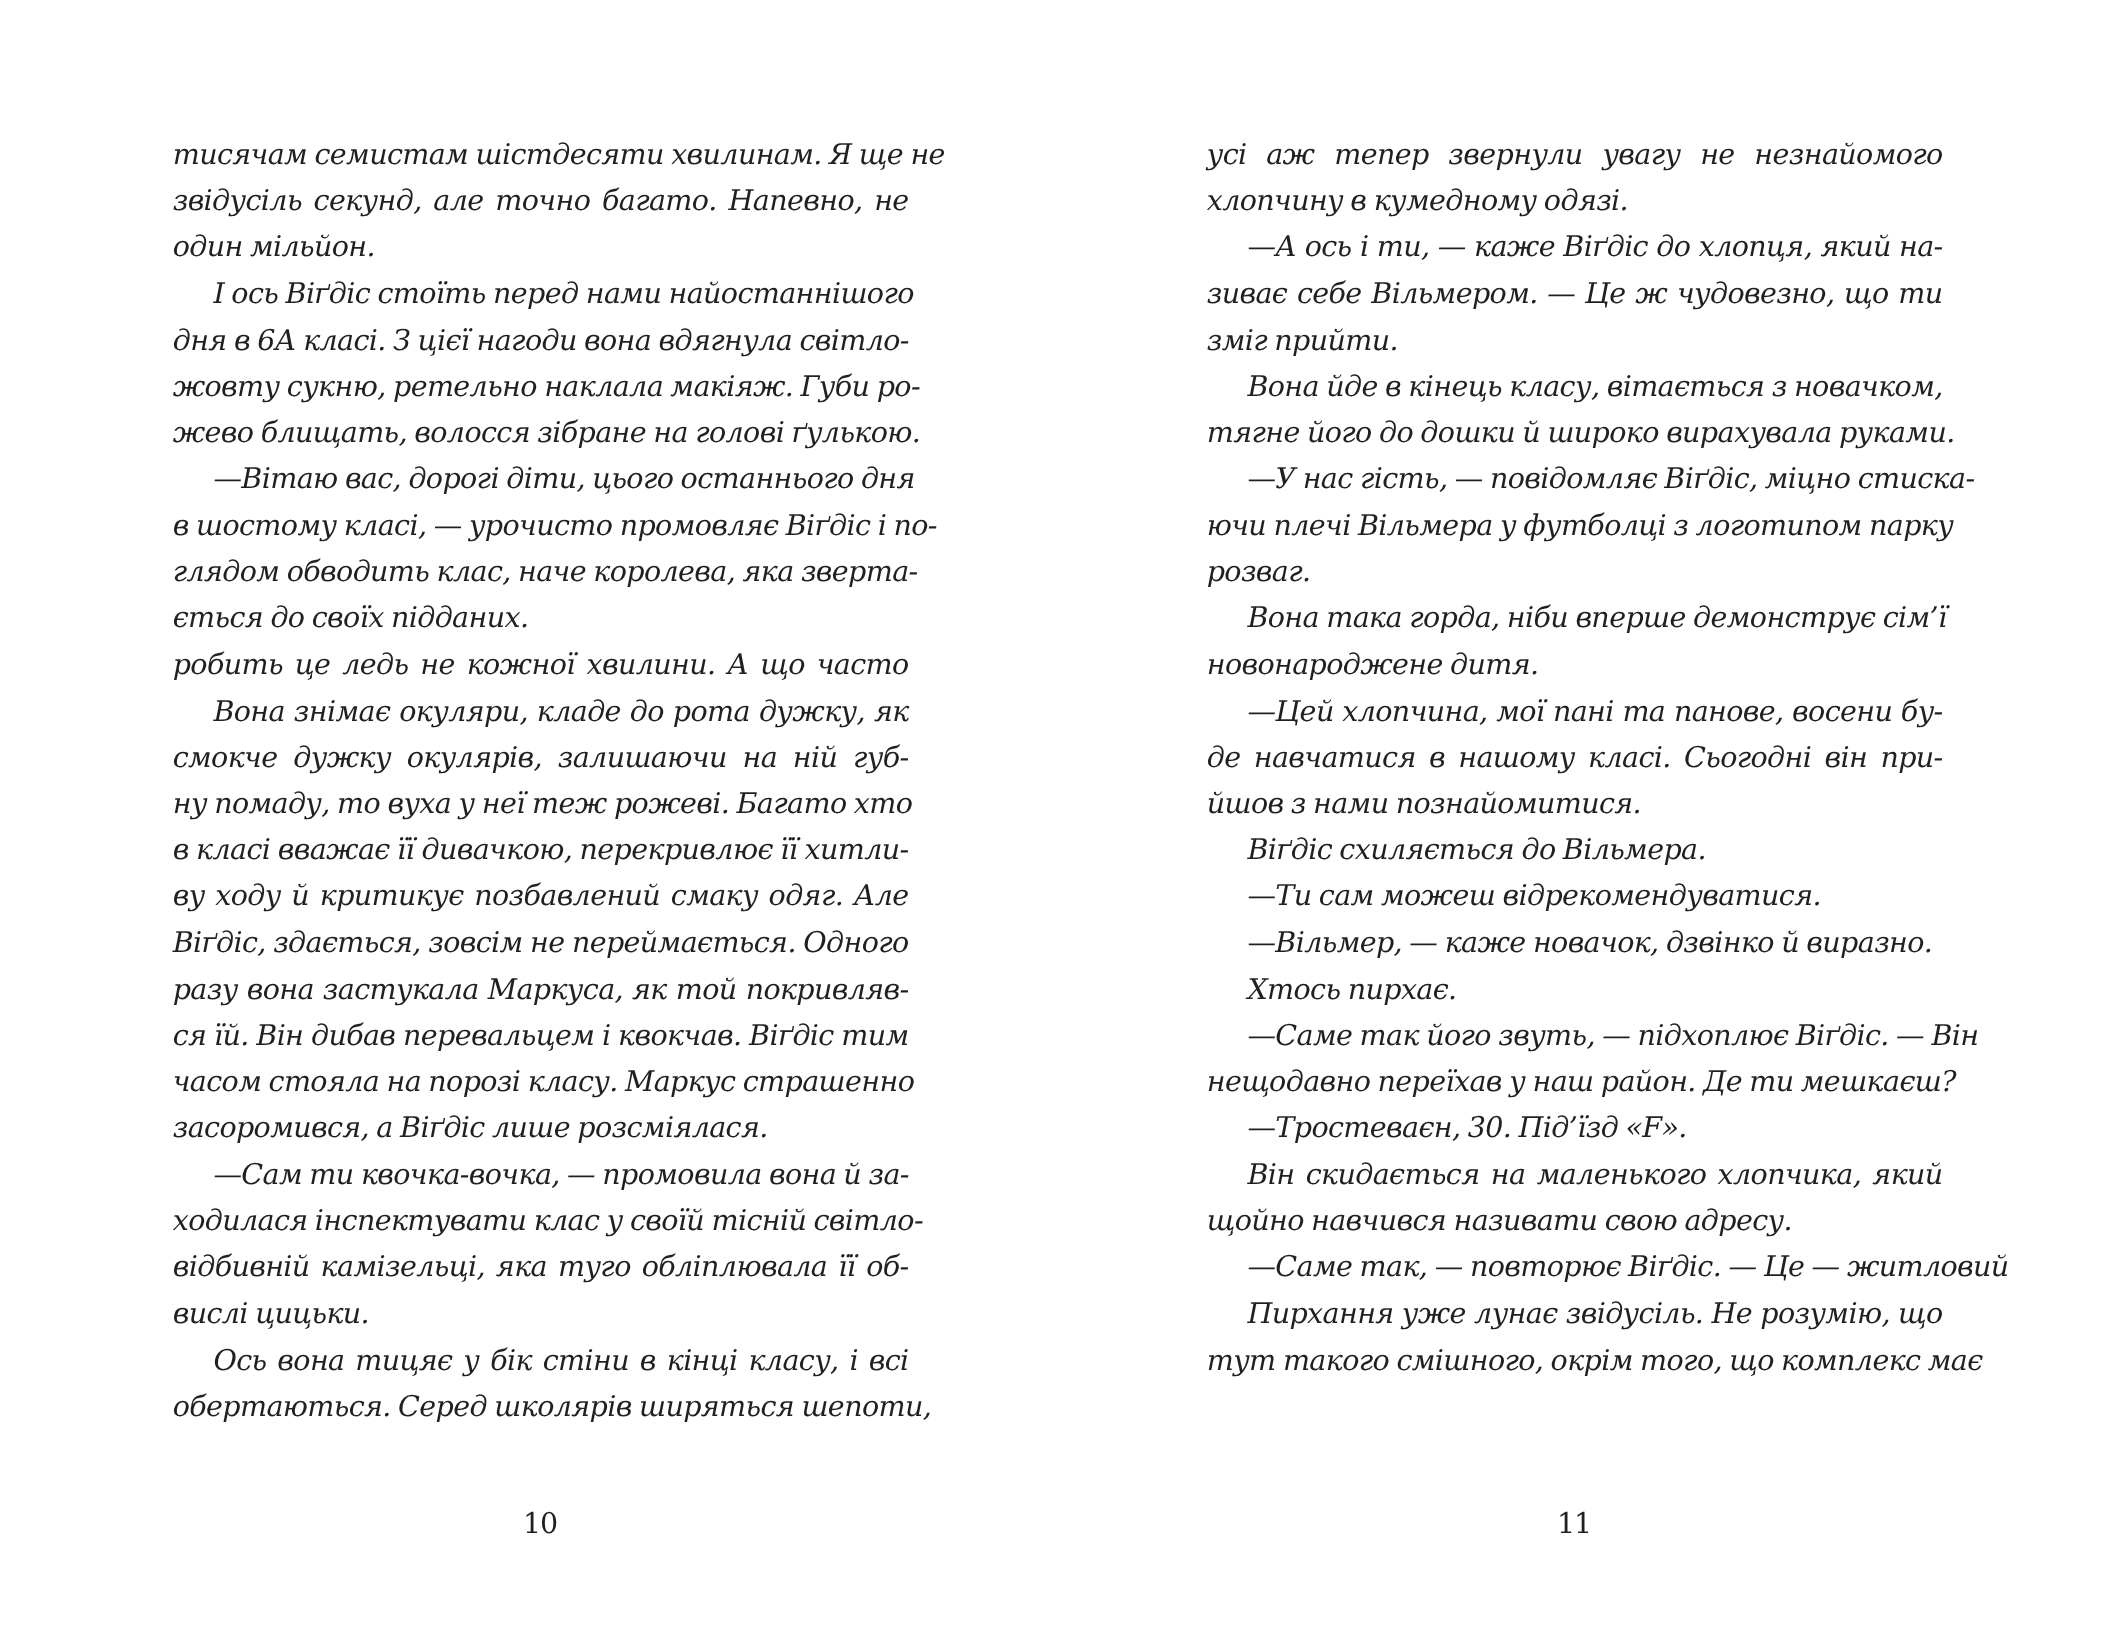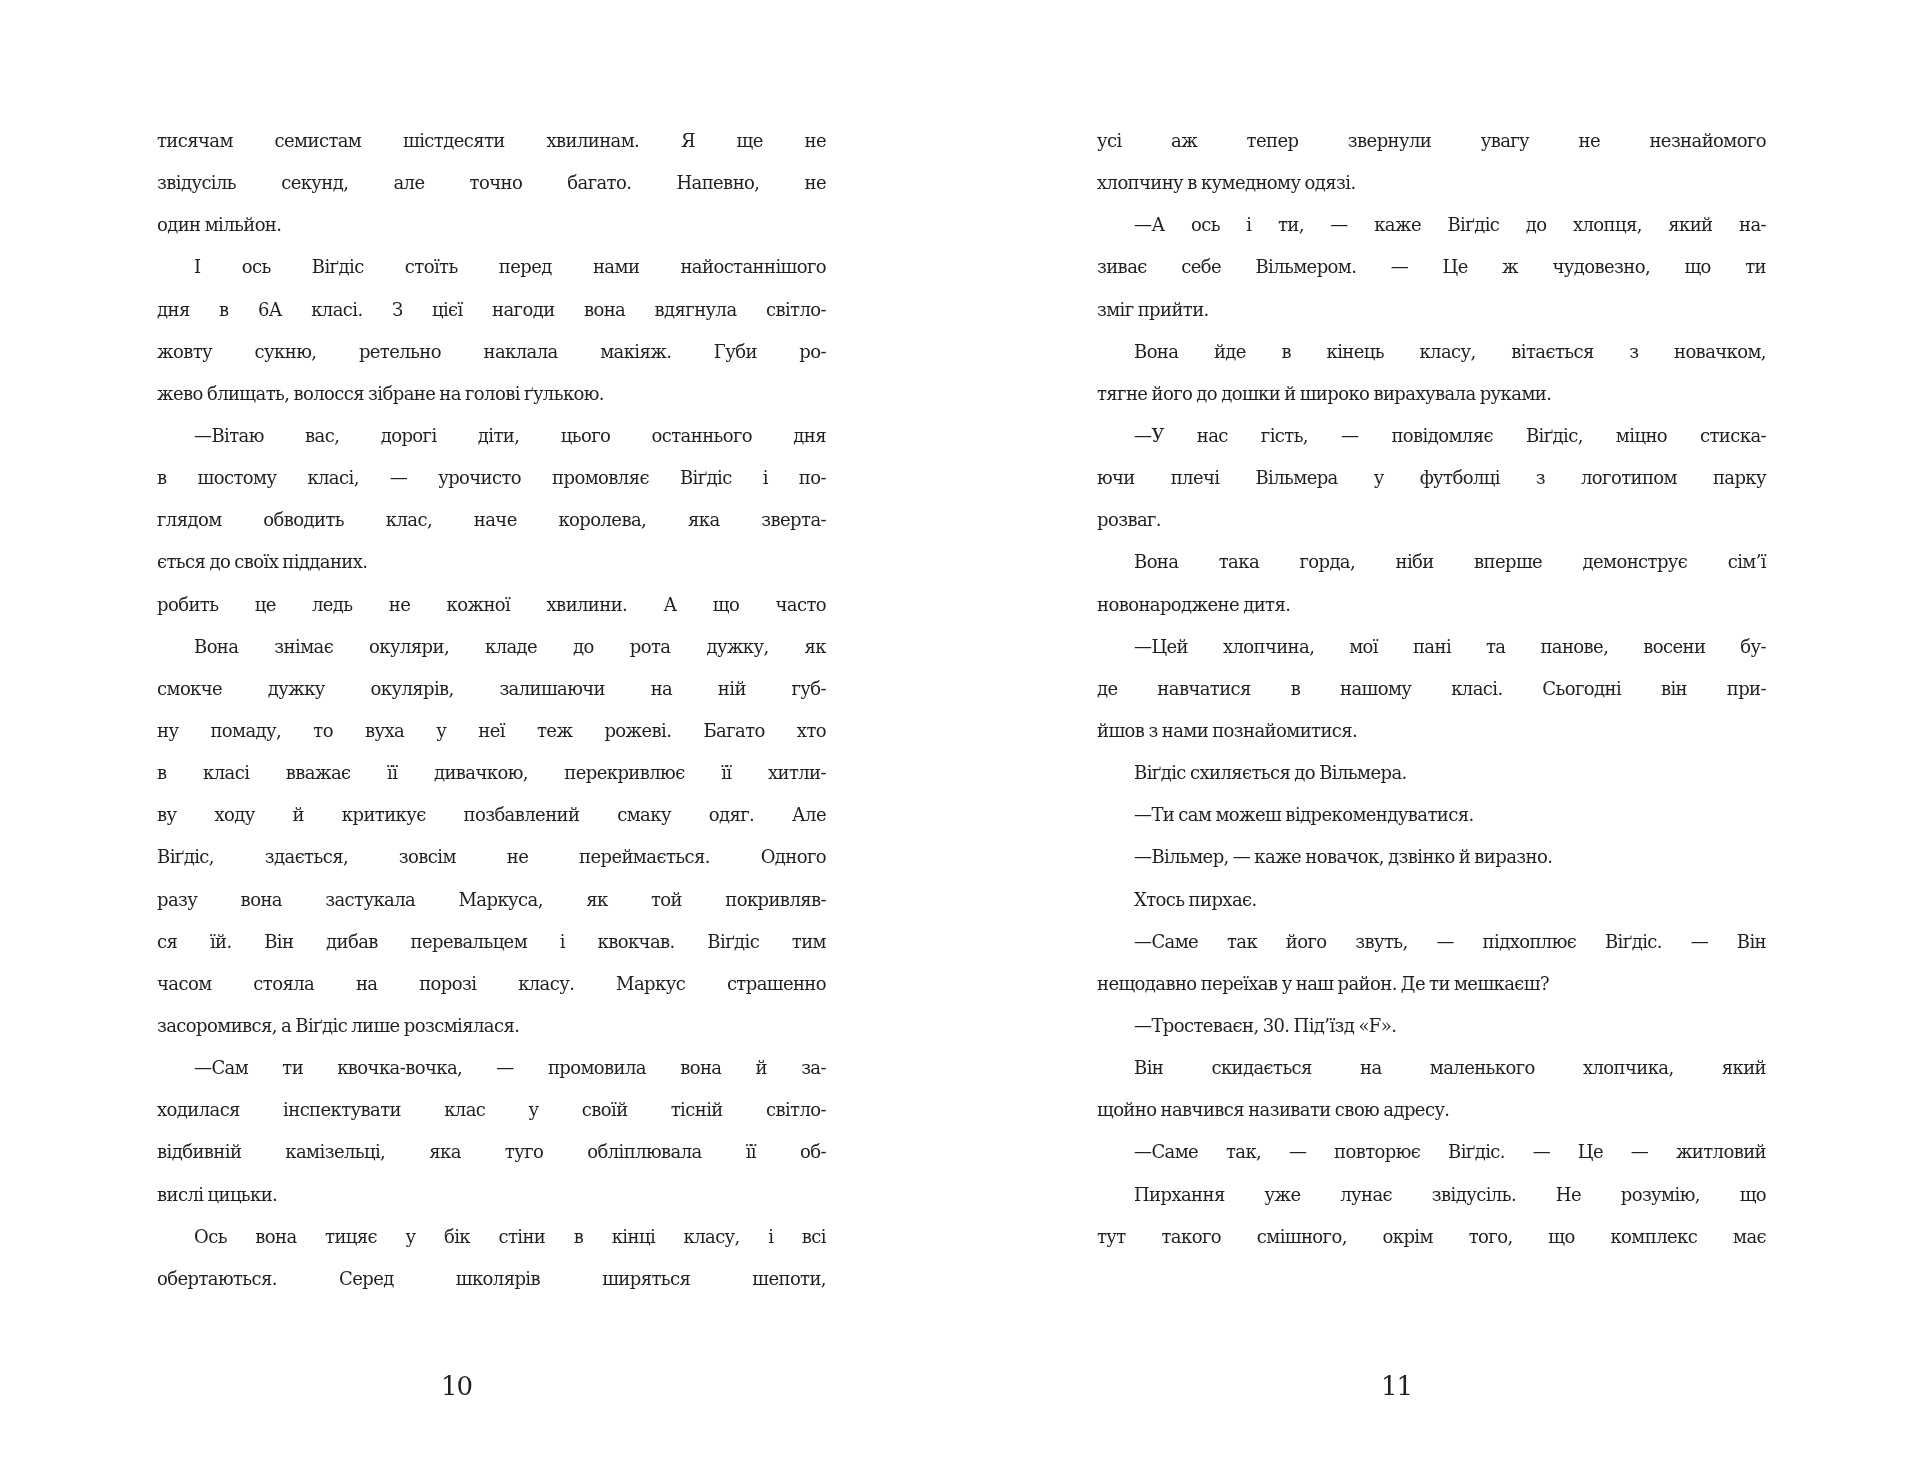--- a/index.html
+++ b/index.html
@@ -20,46 +20,48 @@
       top: 0;
       width: 960px;
       height: 1483px;
     }
     .page.left { left: 0; }
     .page.right { left: 960px; }
     .text-block {
       position: absolute;
       top: 120px;
       width: 669px;
-      font-size: 18px;
+      font-size: 26px;
       line-height: 42.15px;
       letter-spacing: -0.6px;
       word-spacing: -1px;
       text-align: justify;
       text-align-last: left;
       hyphens: manual;
+      font-style: italic;
     }
     .page.left .text-block { left: 157px; }
     .page.right .text-block { left: 137px; }
     .line {
       display: block;
       text-align: justify;
       text-align-last: justify;
       white-space: nowrap;
       height: 42.15px;
       overflow: visible;
     }
     .line.last {
       text-align-last: left;
     }
     .line.first-indent { padding-left: 37px; }
     .page-number {
       position: absolute;
       top: 1368px;
       width: 100px;
+      text-align: center;
       font-size: 26px;
       line-height: 36px;
       letter-spacing: -1px;
     }
     .page.left .page-number { left: 441px; }
     .page.right .page-number { left: 421px; }
     .spread-gutter {
       position: absolute;
       left: 959px;
       top: 0;

